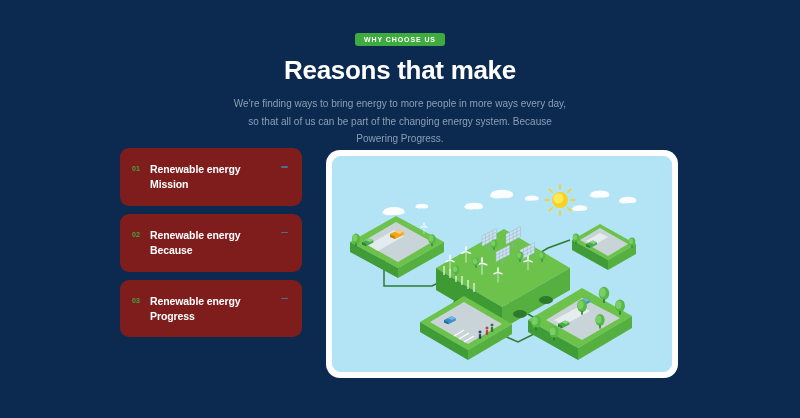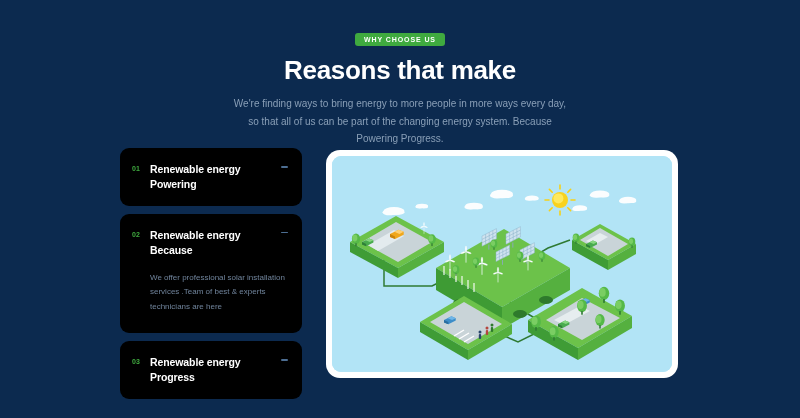--- a/index.html
+++ b/index.html
@@ -39,21 +39,21 @@
     width: 340px;
     color: #9fb3c9;
     font-size: 10px;
     line-height: 1.75;
     opacity: .85;
   }
 
   
   .accordion { position: absolute; left: 120px; top: 148px; width: 182px; }
   .acc-item {
-    background: #000000;
+    background: #7f1d1d;
     border-radius: 9px;
     padding: 14px 16px 14px 12px;
     margin-bottom: 8px;
     position: relative;
   }
   .acc-head { display: flex; align-items: flex-start; }
   .acc-num {
     color: #3faa3f;
     font-size: 7px;
     font-weight: bold;
@@ -125,36 +125,35 @@
     </div>
   </div>
 
   <div class="accordion">
 
     <div class="acc-item">
       <div class="acc-head">
         <div class="acc-num">01</div>
         <div class="acc-title">
           <span>Renewable energy</span><br>
-          <span>Powering</span>
+          <span>Mission</span>
         </div>
       </div>
       <div class="acc-toggle"></div>
     </div>
 
     <div class="acc-item">
       <div class="acc-head">
         <div class="acc-num">02</div>
         <div class="acc-title">
           <span>Renewable energy</span><br>
           <span>Because</span>
         </div>
       </div>
       <div class="acc-toggle"></div>
-      <div class="acc-body">We offer professional solar installation services .Team of best &amp; experts technicians are here</div>
     </div>
 
     <div class="acc-item">
       <div class="acc-head">
         <div class="acc-num">03</div>
         <div class="acc-title">
           <span>Renewable energy</span><br>
           <span>Progress</span>
         </div>
       </div>

